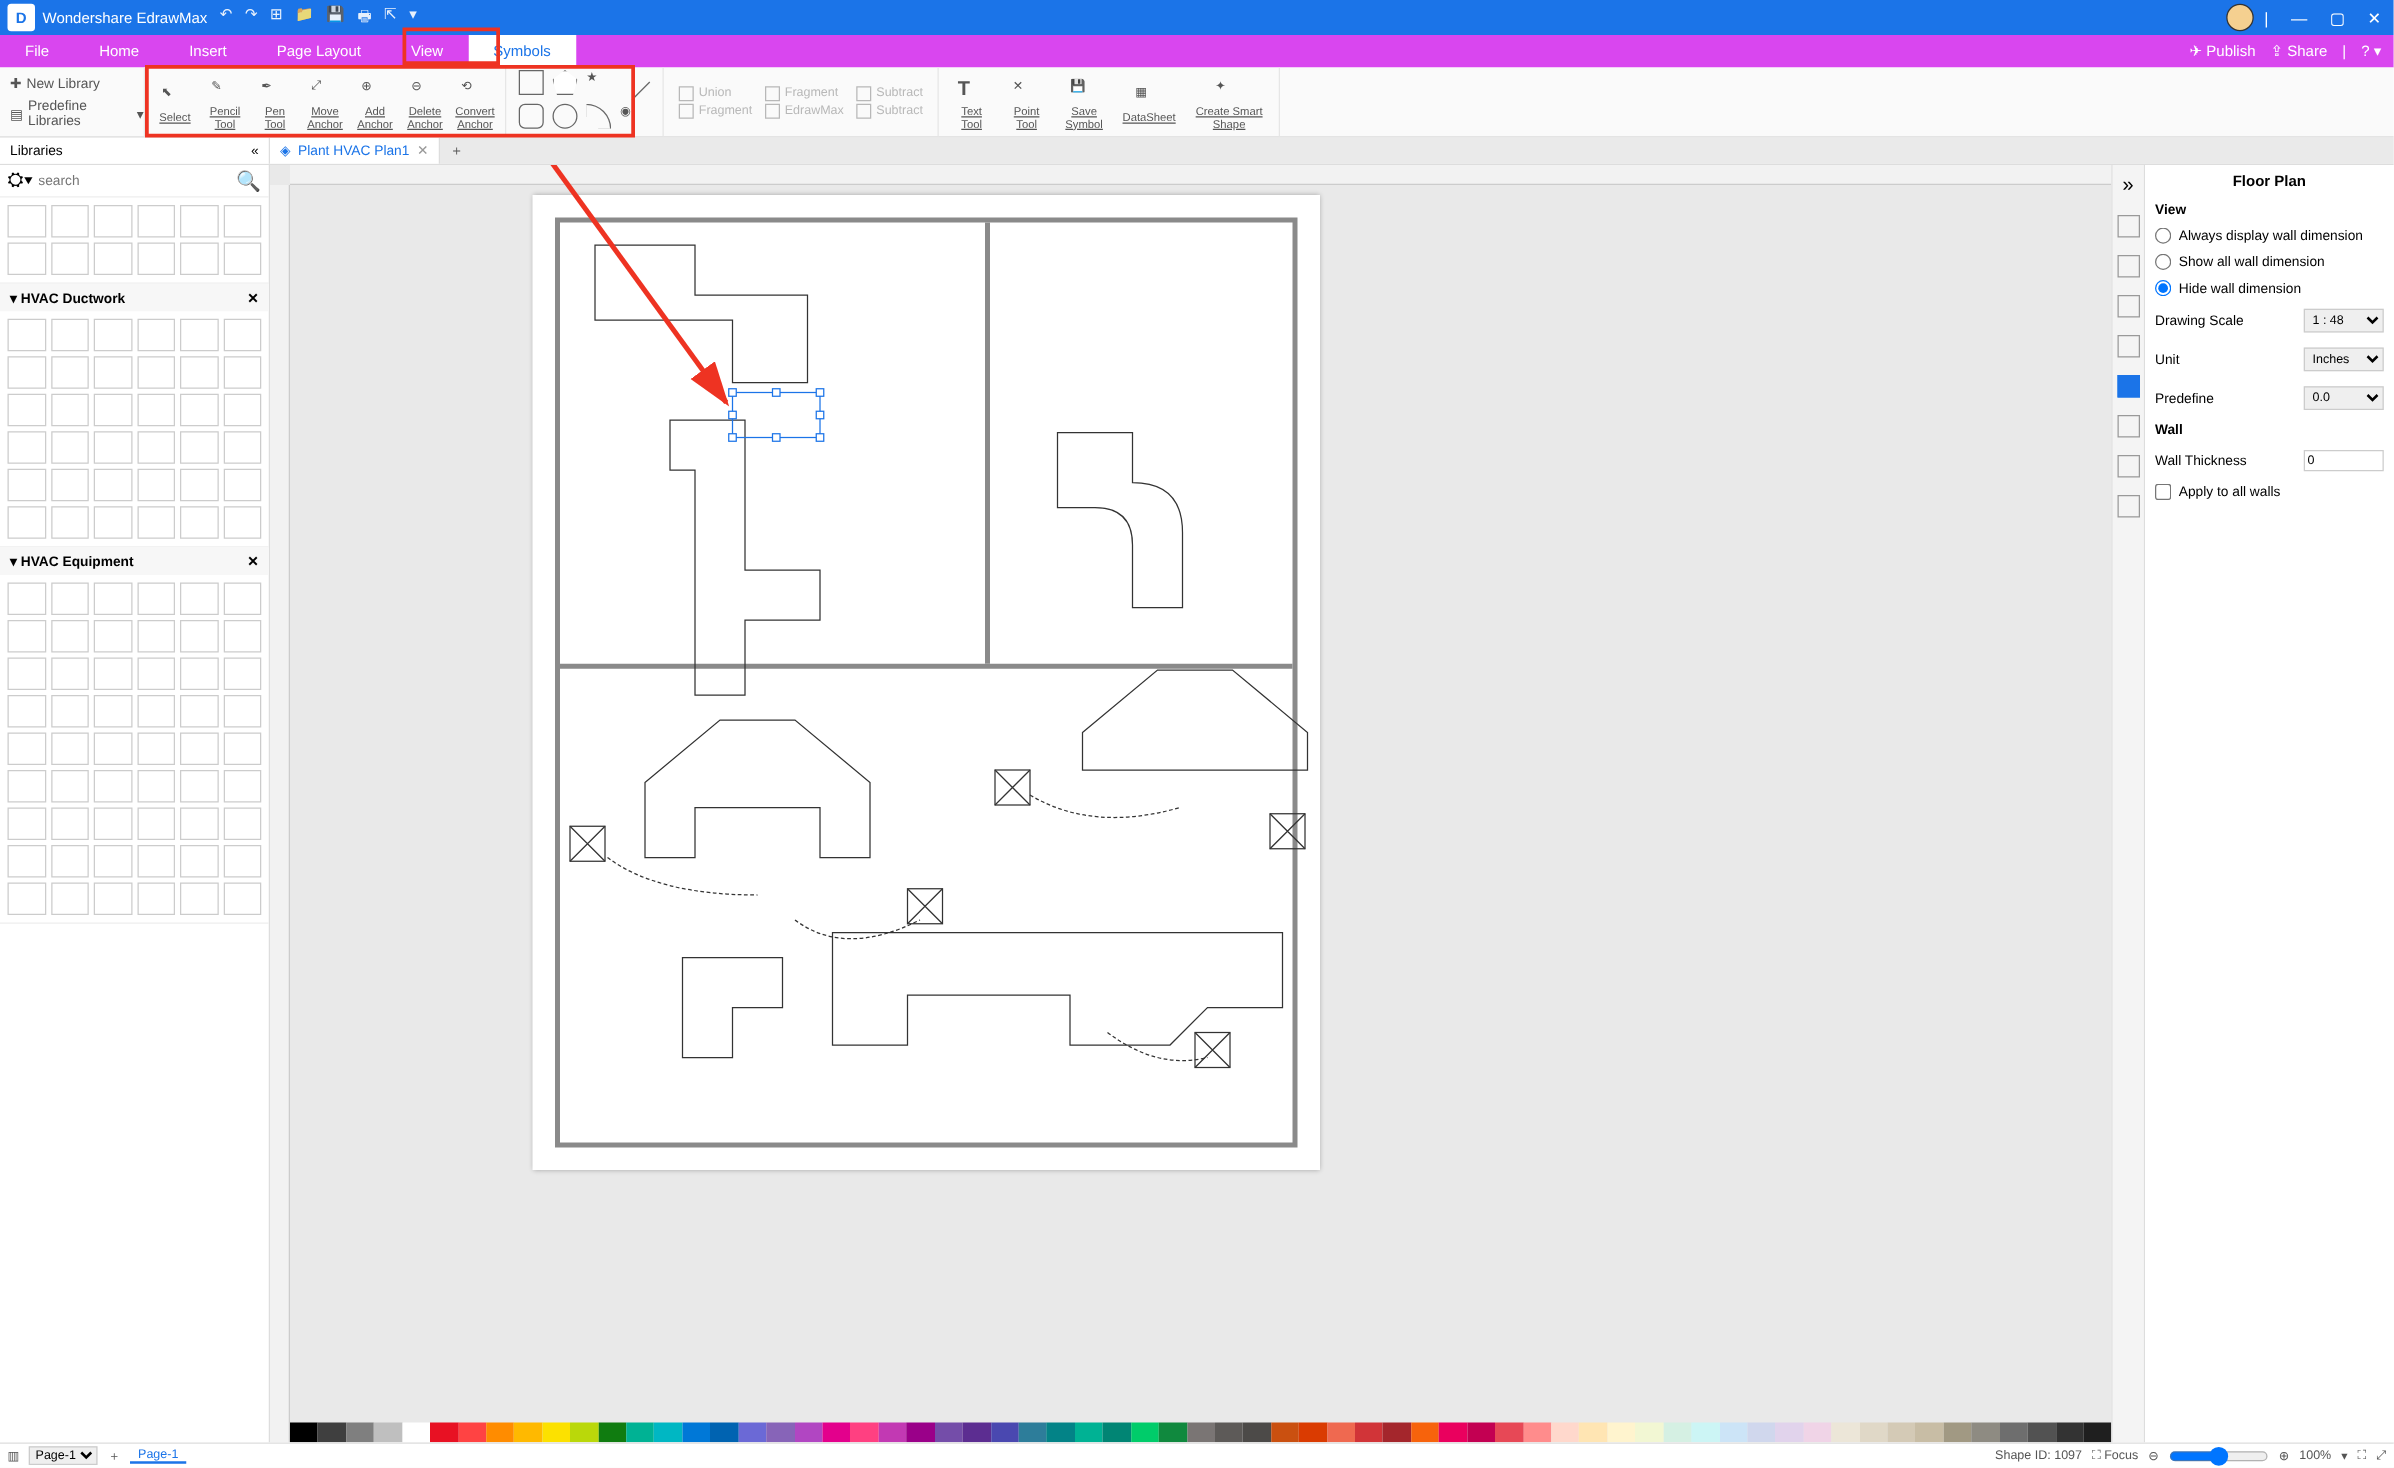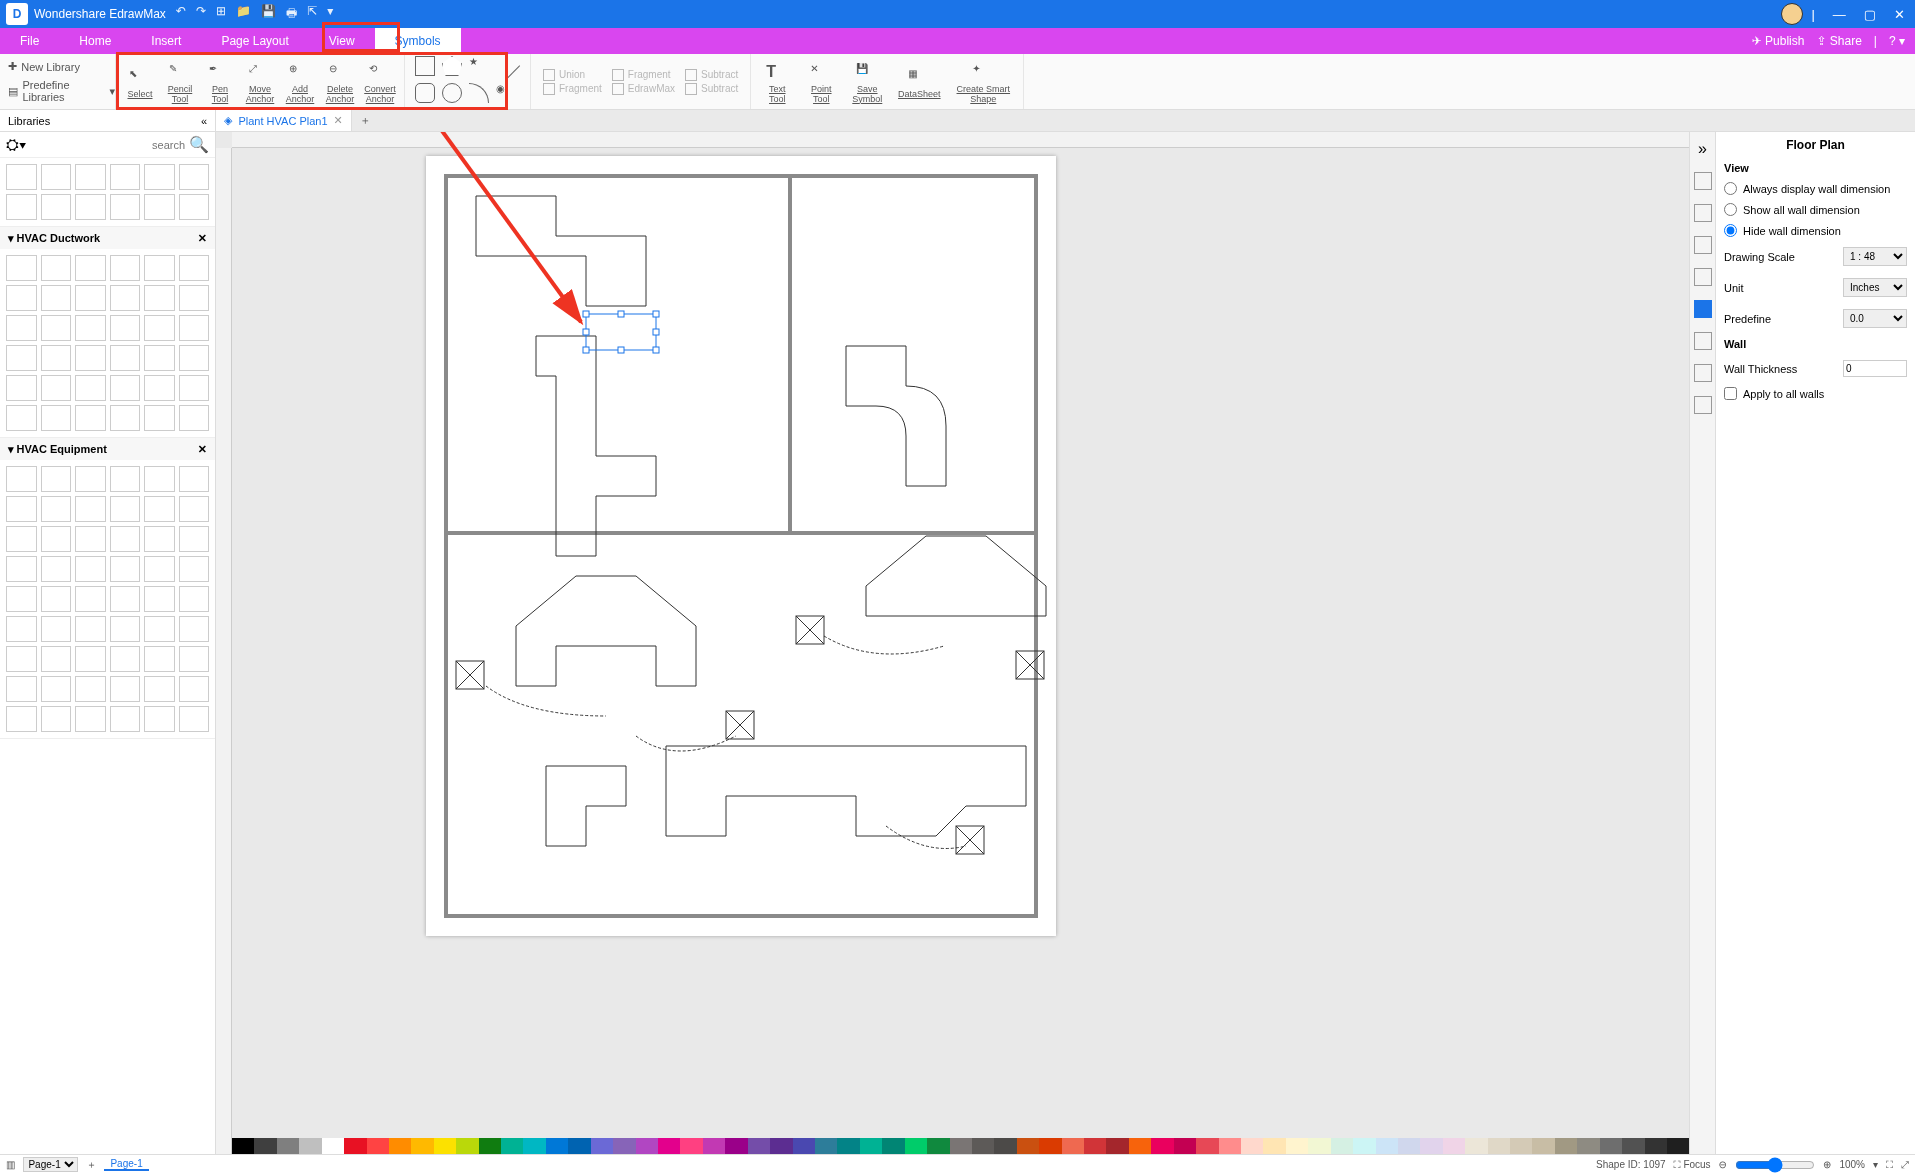--- a/index.html
+++ b/index.html
@@ -45,21 +45,21 @@
 .doc-tab { background:#fff; height:100%; display:flex; align-items:center; padding:0 8px; gap:6px; font-size:11px; color:#1b74e8; border-right:1px solid #ddd; }
 .doc-tab .close { color:#999; }
 .doc-tabs .add { padding:0 8px; color:#555; }
 
 
 .main { position:absolute; top:132px; bottom:20px; left:0; right:0; display:flex; }
 
 
 .leftpanel { width:216px; background:#fff; border-right:1px solid #ddd; display:flex; flex-direction:column; }
 .searchrow { height:26px; display:flex; align-items:center; padding:0 6px; border-bottom:1px solid #eee; gap:4px; }
-.searchrow input { flex:1; border:none; outline:none; font-size:11px;text-align:right; }
+.searchrow input { flex:1; border:none; outline:none; font-size:11px; }
 .lib-section { border-bottom:1px solid #eee; }
 .lib-section .sec-head { height:22px; display:flex; align-items:center; justify-content:space-between; padding:0 8px; font-size:11px; background:#f7f7f7; cursor:pointer; }
 .lib-section .sec-body { padding:6px; display:grid; grid-template-columns:repeat(6,1fr); gap:4px; }
 .lib-section .sec-body .sym { height:26px; border:1px solid #ccc; background:#fff; }
 .scroll-y { overflow-y:auto; }
 
 
 .canvas-area { flex:1; position:relative; background:#e9e9e9; overflow:hidden; }
 .ruler-h { position:absolute; top:0; left:16px; right:0; height:16px; background:#f2f2f2; border-bottom:1px solid #ccc; font-size:8px; color:#888; }
 .ruler-v { position:absolute; top:16px; left:0; width:16px; bottom:0; background:#f2f2f2; border-right:1px solid #ccc; }

